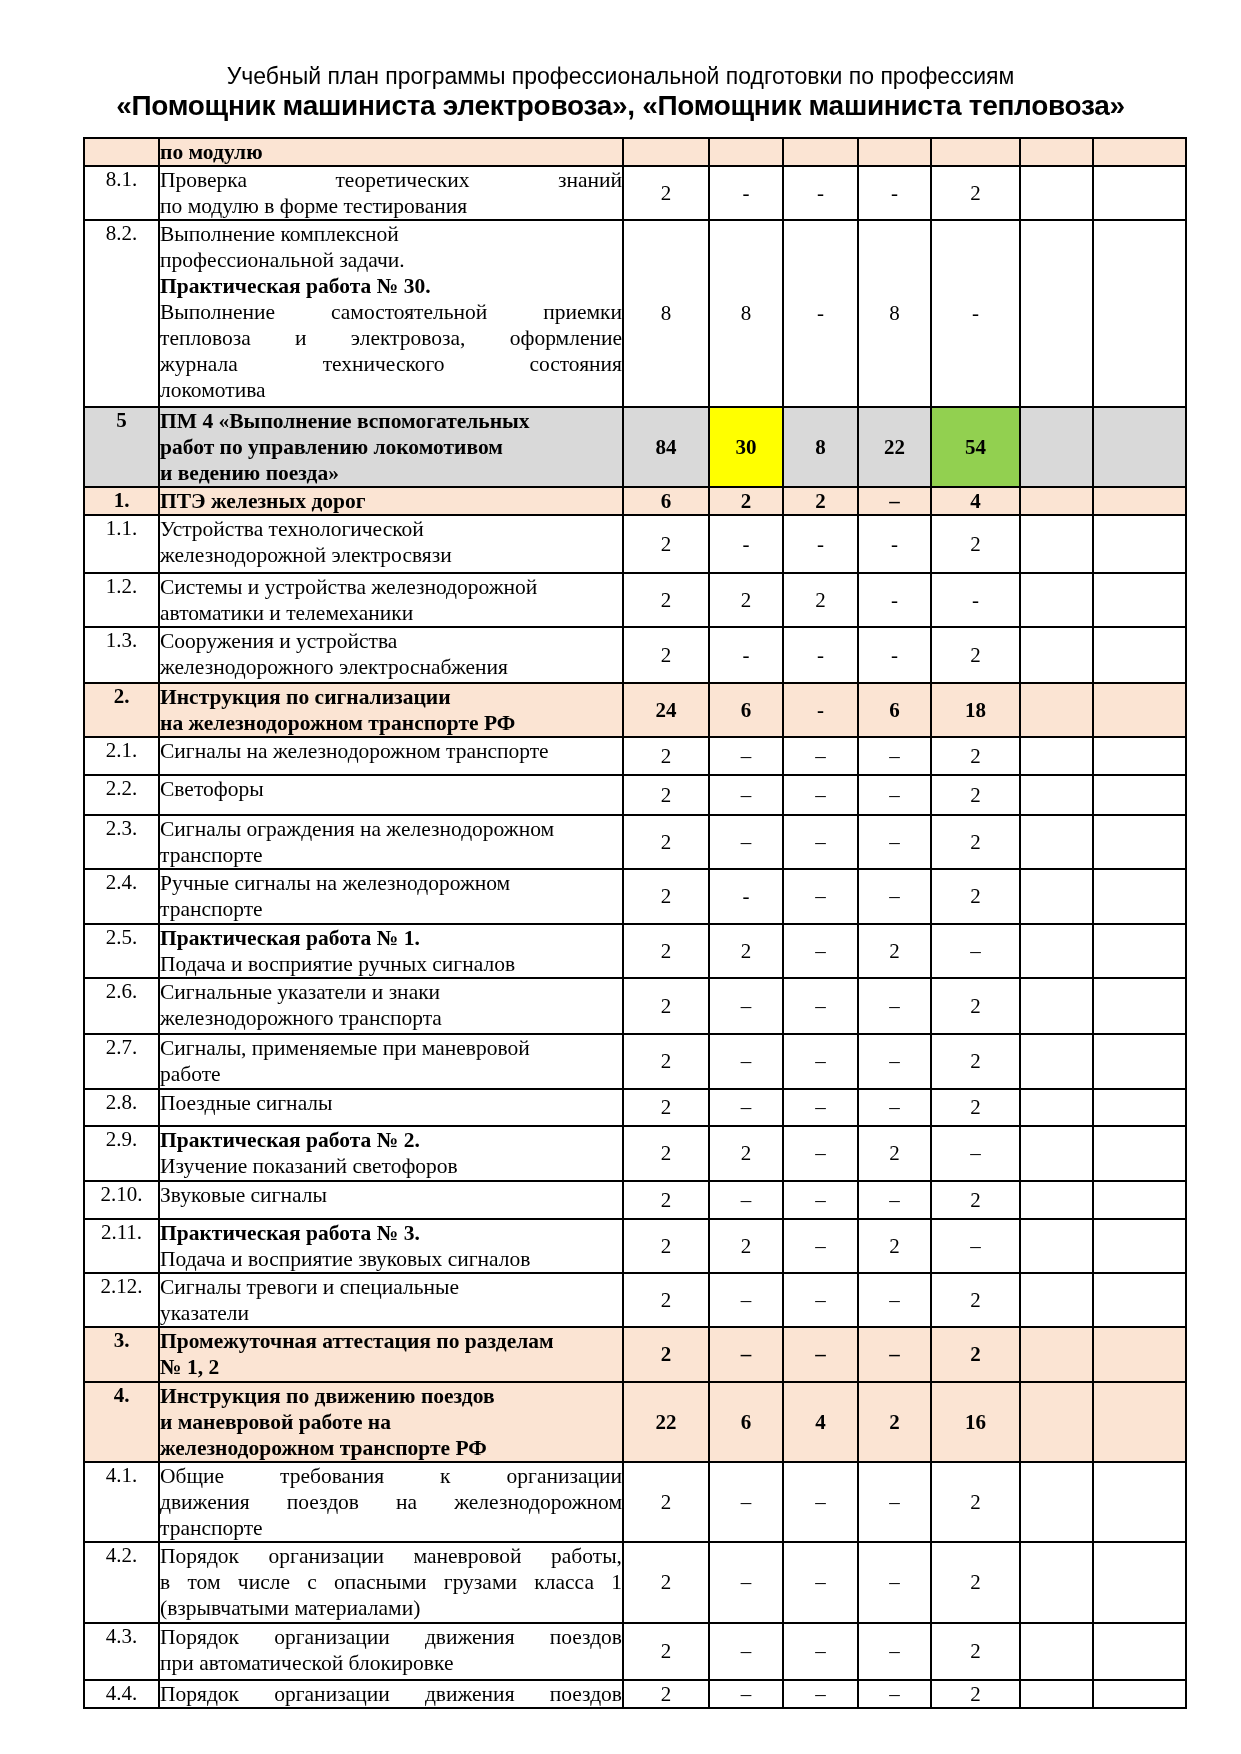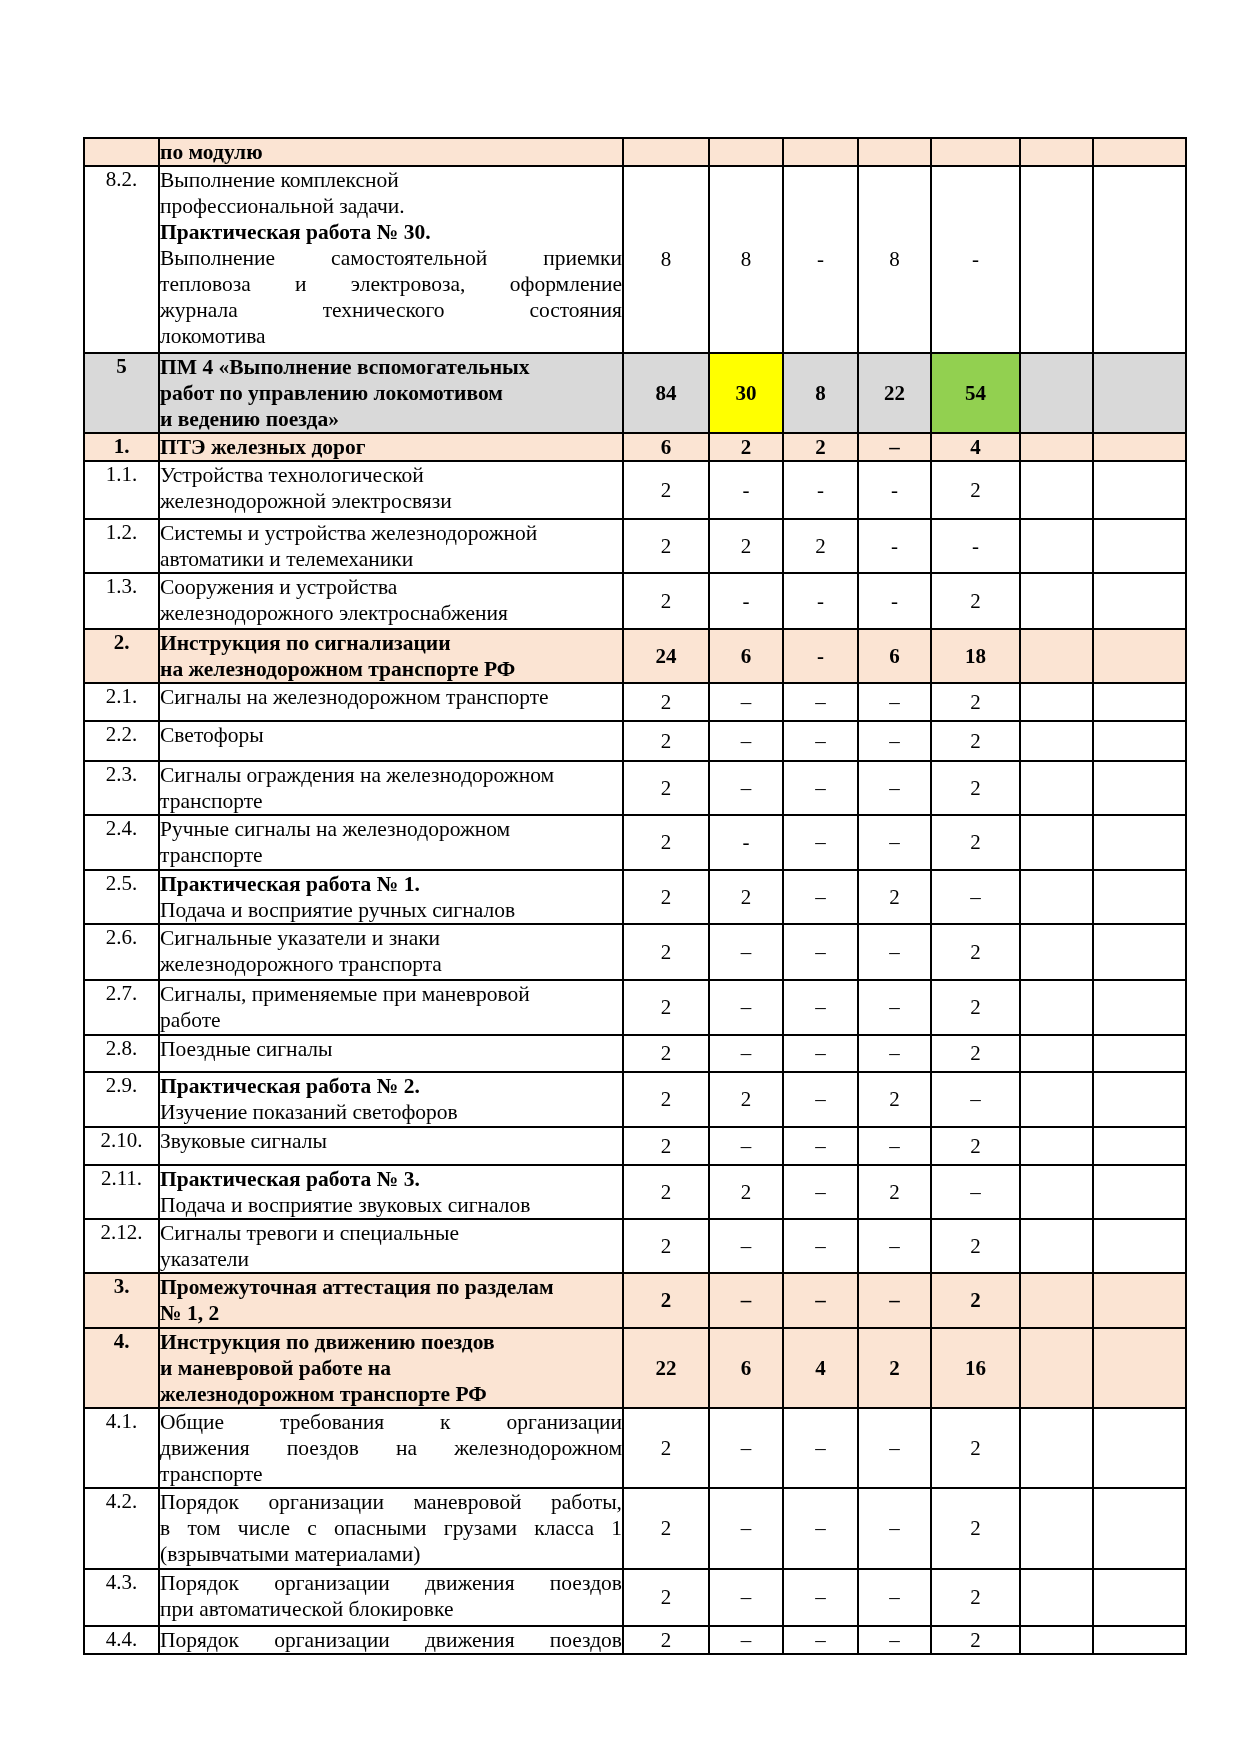--- a/index.html
+++ b/index.html
@@ -19,20 +19,24 @@
   .tl.j{text-align:justify;text-align-last:justify;}
   .c-val{text-align:center;vertical-align:middle;font-size:21px;}
   .c-empty{background-clip:padding-box;}
   tr.bold-row td{font-weight:700;}
   
 </style>
 </head>
 <body>
 
 <div class="page">
+  <div class="header">
+    <div class="l1">Учебный план программы профессиональной подготовки по профессиям</div>
+    <div class="l2">«Помощник машиниста электровоза», «Помощник машиниста тепловоза»</div>
+  </div>
 
   <table class="plan">
     <colgroup>
       <col style="width:75px">
         <col style="width:464px">
         <col style="width:86px">
       <col style="width:74px">
         <col style="width:75px">
         <col style="width:73px">
       <col style="width:89px">
@@ -46,20 +50,34 @@
             <div class="tl b">по модулю</div>
           </td>
           <td class="c-val"></td>
           <td class="c-val"></td>
           <td class="c-val"></td>
           <td class="c-val"></td>
           <td class="c-val"></td>
           <td class="c-empty"></td>
           <td class="c-empty"></td>
         </tr>
+        <tr style="height: 53px; background: rgb(255, 255, 255);">
+          <td class="c-num">8.1.</td>
+          <td class="c-title">
+            <div class="tl j">Проверка теоретических знаний</div>
+            <div class="tl">по модулю в форме тестирования</div>
+          </td>
+          <td class="c-val">2</td>
+          <td class="c-val">-</td>
+          <td class="c-val">-</td>
+          <td class="c-val">-</td>
+          <td class="c-val">2</td>
+          <td class="c-empty"></td>
+          <td class="c-empty"></td>
+        </tr>
         <tr style="height: 187px; background: rgb(255, 255, 255);">
           <td class="c-num">8.2.</td>
           <td class="c-title">
             <div class="tl">Выполнение комплексной</div>
             <div class="tl">профессиональной задачи.</div>
             <div class="tl b">Практическая работа № 30.</div>
             <div class="tl j">Выполнение самостоятельной приемки</div>
             <div class="tl j">тепловоза и электровоза, оформление</div>
             <div class="tl j">журнала технического состояния</div>
             <div class="tl">локомотива</div>

